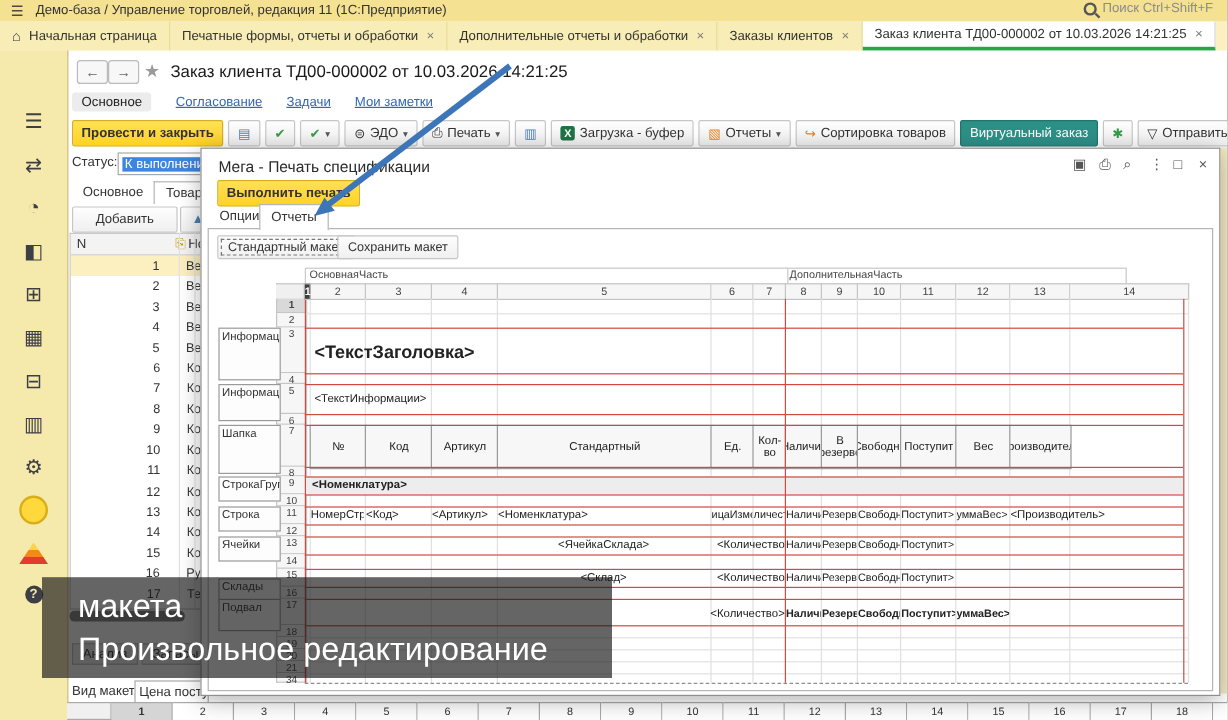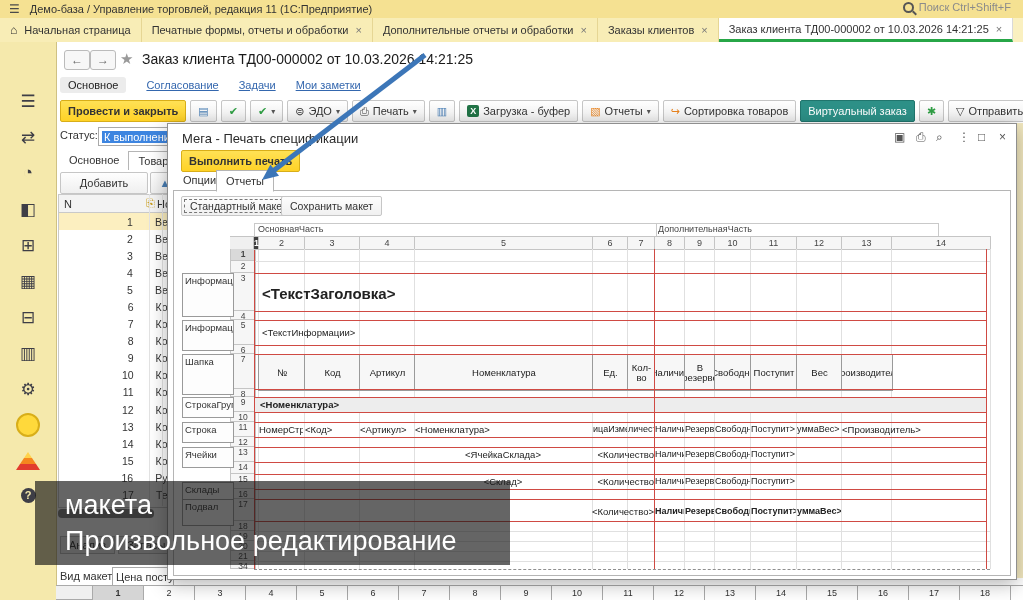--- a/index.html
+++ b/index.html
@@ -495,21 +495,21 @@
       <div class="slab" style="top:224px;height:17px">Ячейки</div>
       <div class="slab" style="top:259px;height:17px">Склады</div>
       <div class="slab" style="top:276px;height:23px">Подвал</div>
 
       <div class="scell" style="left:80px;top:61px;width:400px;font-size:15px;font-weight:bold;height:20px;line-height:20px">&lt;ТекстЗаголовка&gt;</div>
       <div class="scell" style="left:80px;top:102px;width:400px">&lt;ТекстИнформации&gt;</div>
 
       <div class="capc" style="left:76px;width:46px">№</div>
       <div class="capc" style="left:122px;width:55px">Код</div>
       <div class="capc" style="left:177px;width:55px">Артикул</div>
-      <div class="capc" style="left:232px;width:178px">Номенклатура</div>
+      <div class="capc" style="left:232px;width:178px">Стандартный</div>
       <div class="capc" style="left:410px;width:35px">Ед.</div>
       <div class="capc" style="left:445px;width:27px">Кол-во</div>
       <div class="capc" style="left:472px;width:30px">Наличие</div>
       <div class="capc" style="left:502px;width:30px">В резерве</div>
       <div class="capc" style="left:532px;width:36px">Свободно</div>
       <div class="capc" style="left:568px;width:46px">Поступит</div>
       <div class="capc" style="left:614px;width:45px">Вес</div>
       <div class="capc" style="left:659px;width:50px">Производитель</div>
 
       <div class="scell" style="left:72px;top:174px;width:732px;background:#ededed;font-weight:bold;padding-left:6px;box-sizing:border-box">&lt;Номенклатура&gt;</div>

